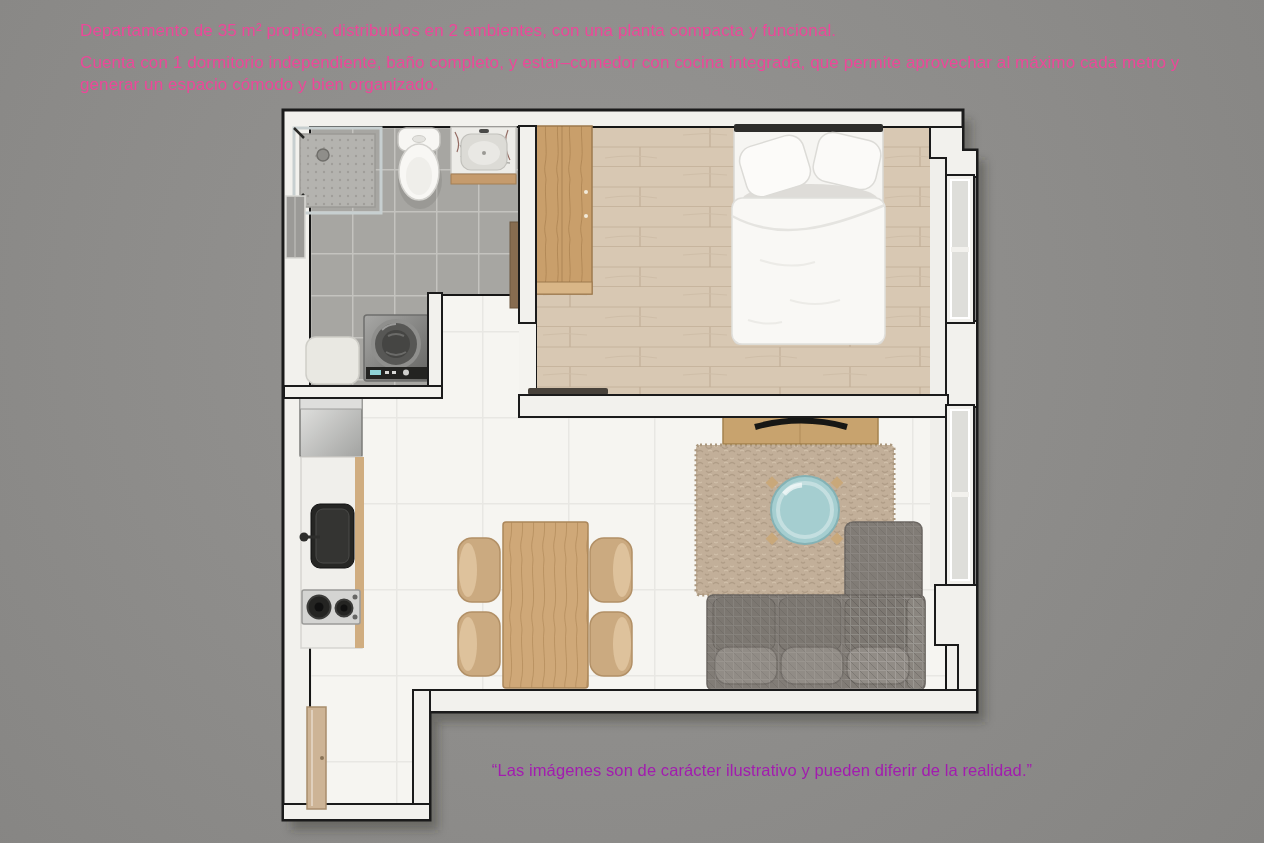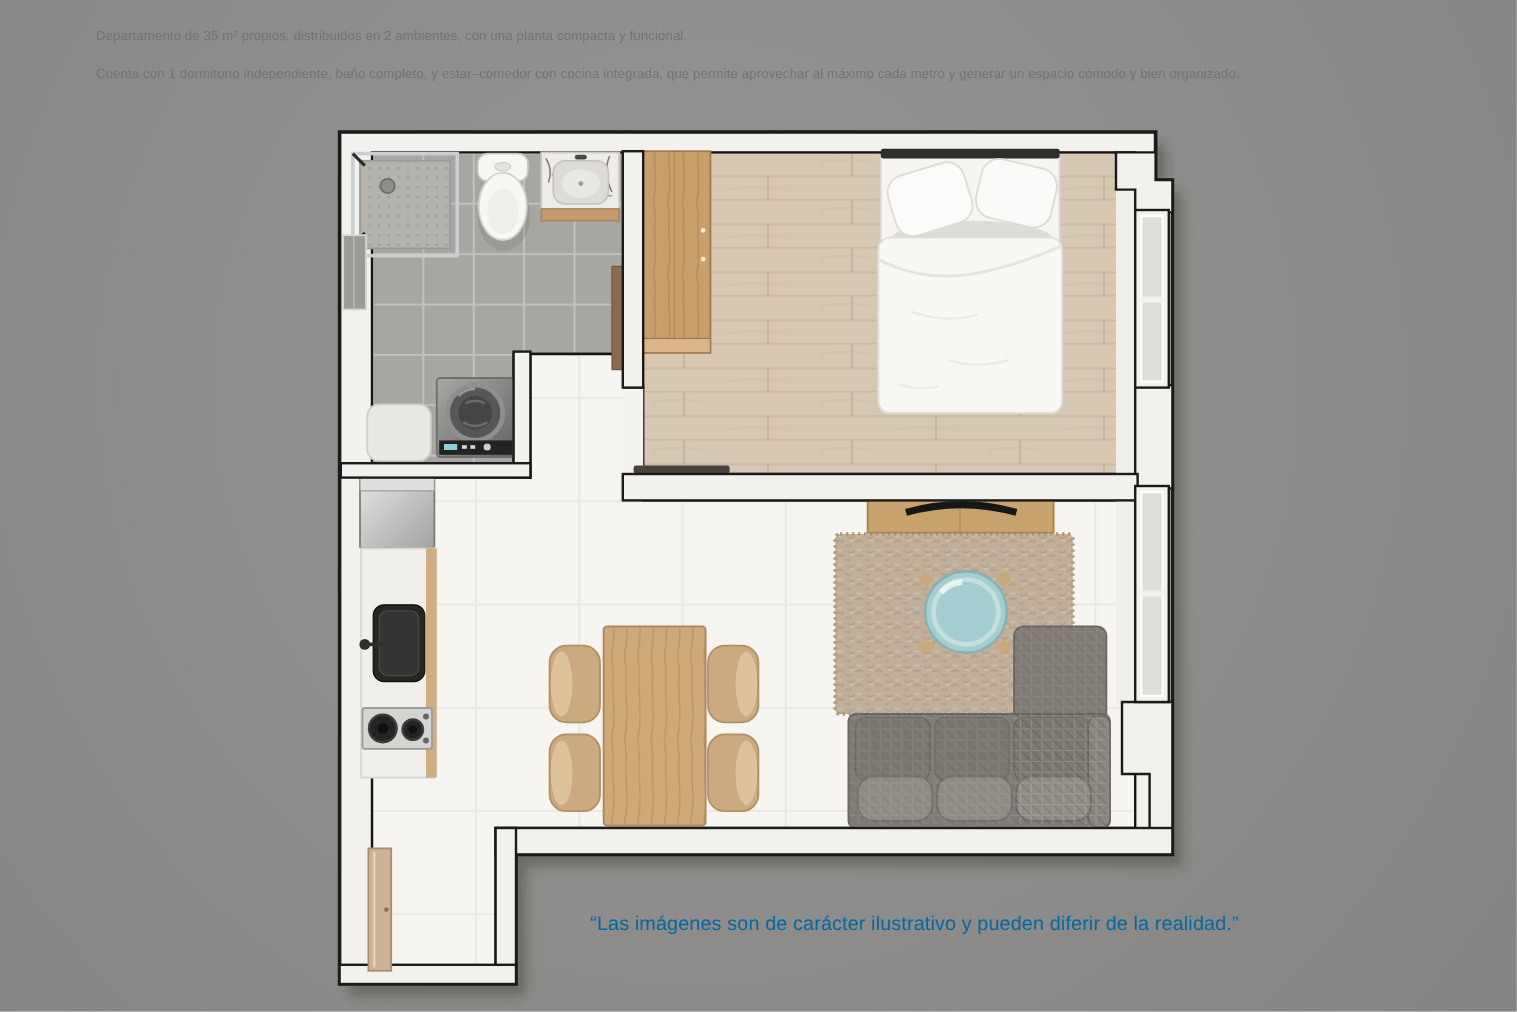--- a/index.html
+++ b/index.html
@@ -2,28 +2,28 @@
 <html><head>
 <meta charset="utf-8">
 <style>
   html,body{margin:0;padding:0;}
   body{
     width:1264px;height:843px;position:relative;overflow:hidden;
     background:radial-gradient(circle at 46% 38%, #969593 0%, #8d8c8a 55%, #858482 100%);
     font-family:"Liberation Sans", sans-serif;
   }
   .desc{
-    position:absolute;left:80px;color:#737373;
-    font-size:11px;line-height:21.8px;letter-spacing:.1px;
+    position:absolute;left:80px;color:#ec4899;
+    font-size:17px;line-height:21.8px;letter-spacing:.1px;
   }
   #para1{top:20px;width:1110px;}
   #para2{top:52px;width:1105px;}
   .disclaimer{
     position:absolute;top:761px;left:260px;width:1004px;text-align:center;
-    color:#0369a1;font-size:16.5px;letter-spacing:.1px;
+    color:#a21caf;font-size:16.5px;letter-spacing:.1px;
   }
   svg{position:absolute;left:0;top:0;}
 </style>
 </head>
 <body>
 
 <div id="para1" class="desc">Departamento de 35 m² propios, distribuidos en 2 ambientes, con una planta compacta y funcional.</div>
 <div id="para2" class="desc">Cuenta con 1 dormitorio independiente, baño completo, y estar–comedor con cocina integrada, que permite aprovechar al máximo cada metro y generar un espacio cómodo y bien organizado.</div>
 <div class="disclaimer">“Las imágenes son de carácter ilustrativo y pueden diferir de la realidad.”</div>
 

